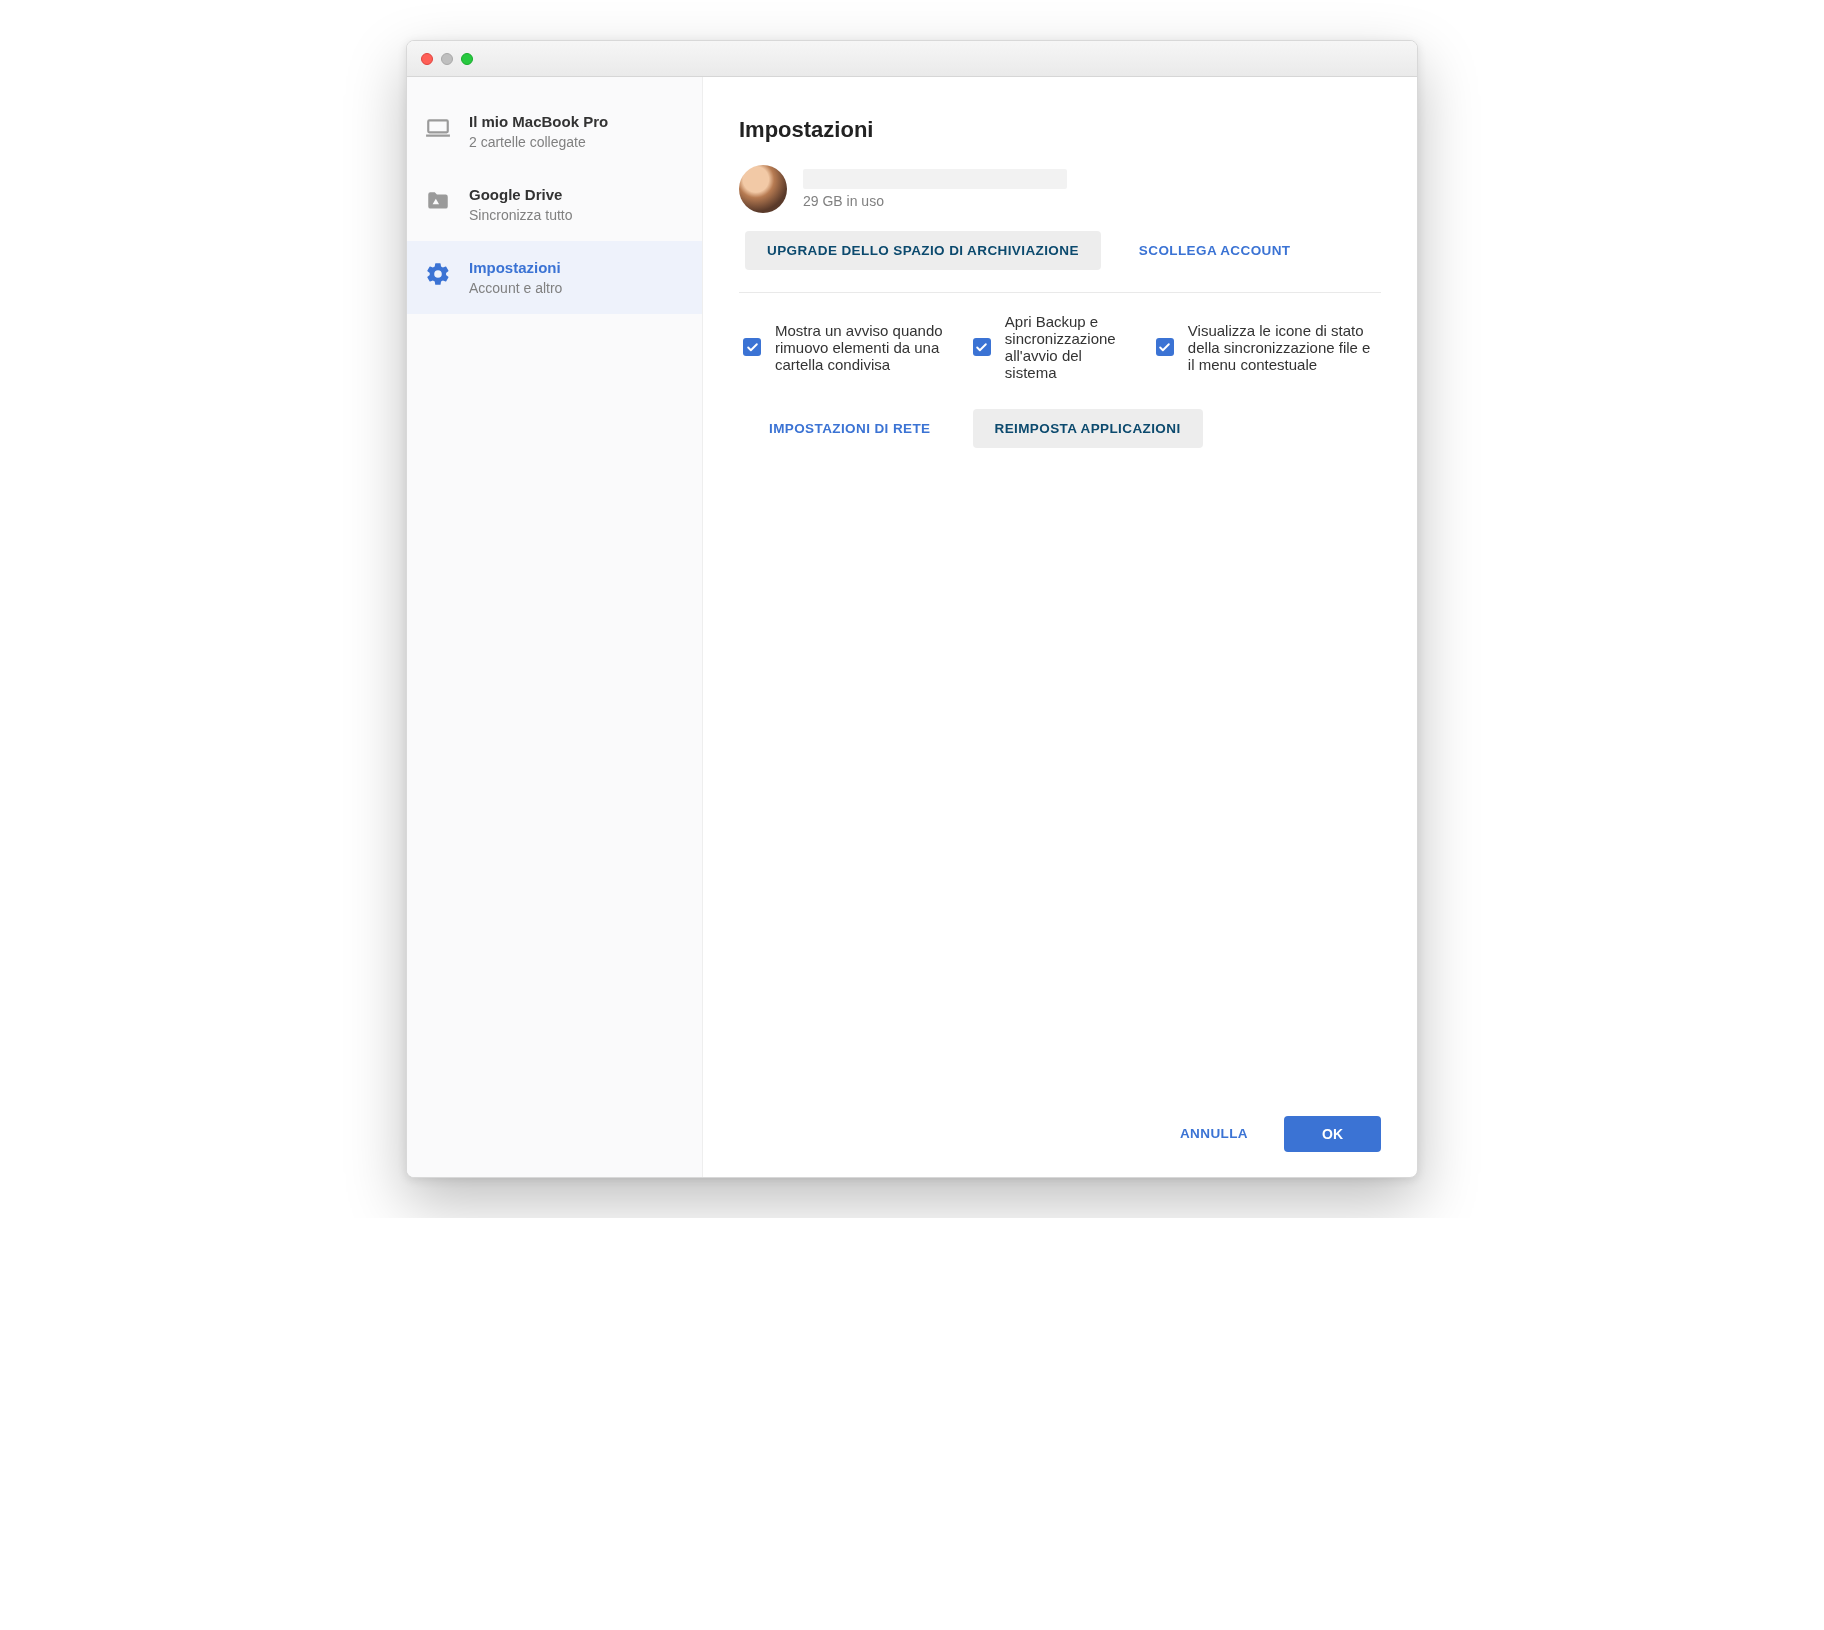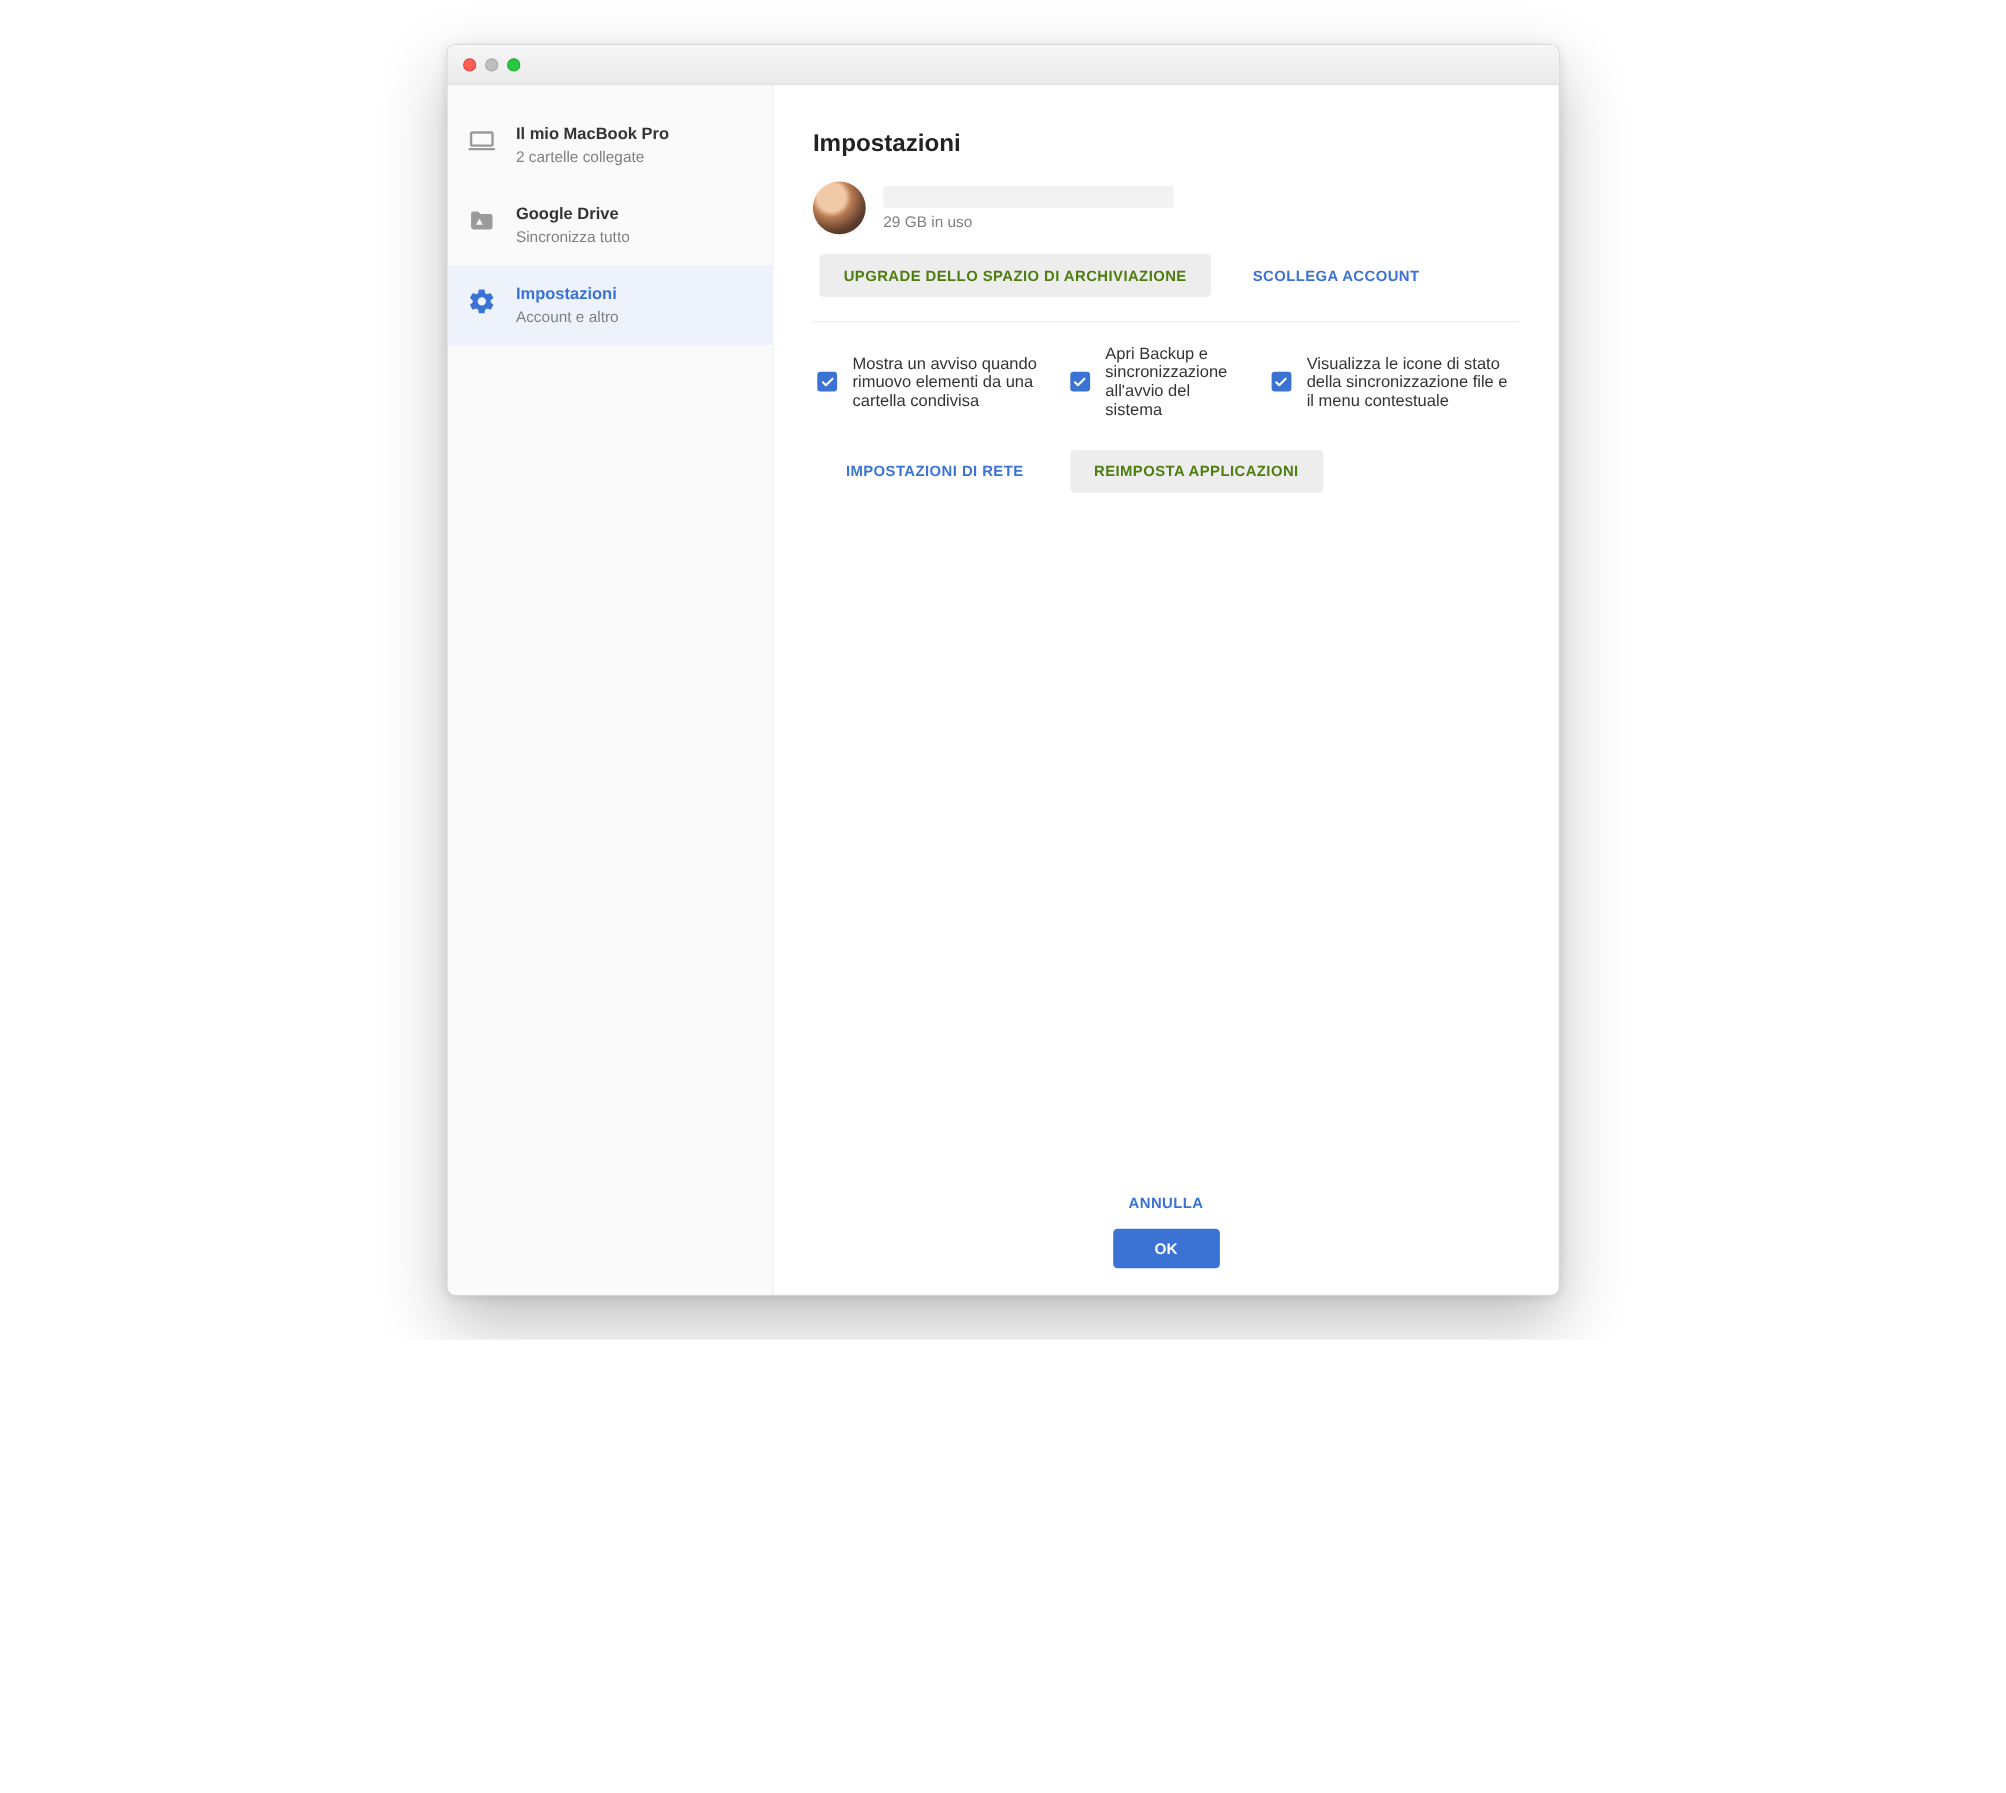--- a/index.html
+++ b/index.html
@@ -133,21 +133,21 @@
   .btn-row {
     display: flex;
     align-items: center;
     gap: 28px;
     margin-bottom: 22px;
     margin-left: 6px;
   }
   .flat-btn {
     border: none;
     background: #ededed;
-    color: #4d7c0f;
+    color: #0c4a6e;
     font-size: 13.5px;
     font-weight: 600;
     letter-spacing: 0.4px;
     padding: 12px 22px;
     border-radius: 4px;
     cursor: default;
     font-family: inherit;
   }
   .link-btn {
     border: none;
@@ -193,23 +193,22 @@
   }
   .secondary-row {
     display: flex;
     gap: 32px;
     margin-left: 20px;
   }
   .footer {
     margin-top: auto;
     display: flex;
     justify-content: flex-end;
-    gap: 4px;
-    align-items: center;
-    flex-direction: column;
+    gap: 26px;
+    align-items: center;
   }
   .primary-btn {
     border: none;
     background: #3b73d4;
     color: #fff;
     font-size: 14px;
     font-weight: 600;
     padding: 10px 38px;
     border-radius: 4px;
     cursor: pointer;

